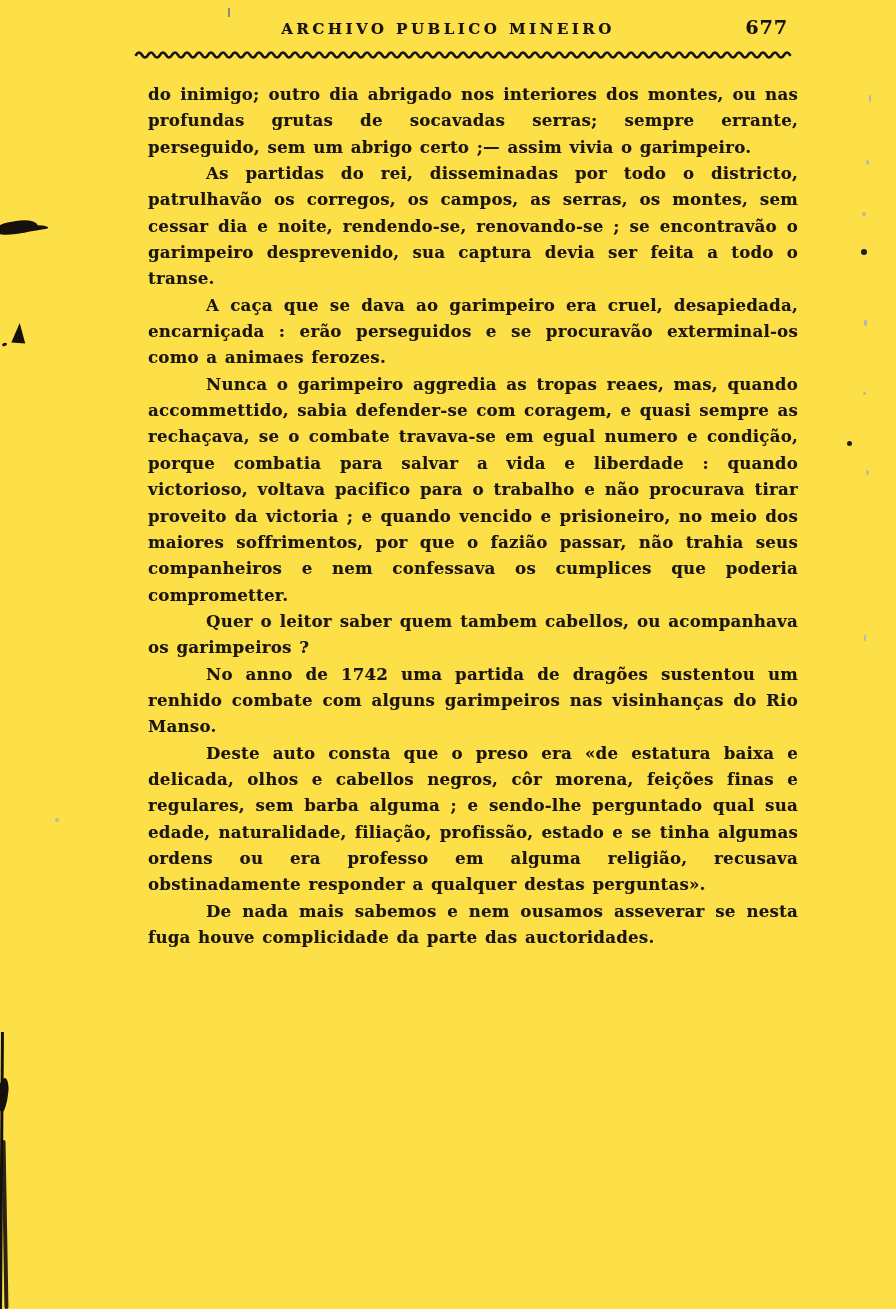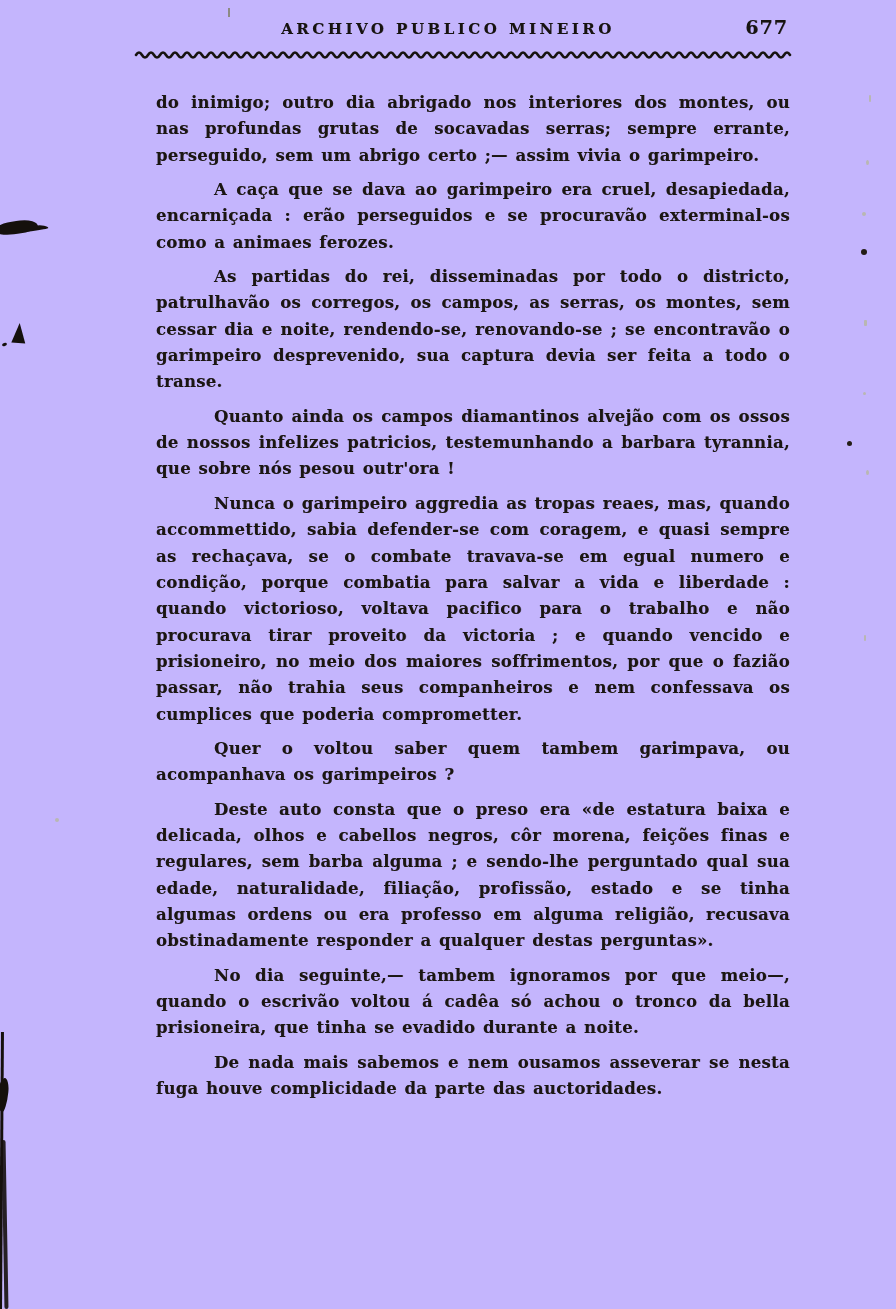--- a/index.html
+++ b/index.html
@@ -5,21 +5,21 @@
   html,body{margin:0;padding:0;}
   body{
     width:896px;height:1309px;
     background:#f6f6f4;
     position:relative;
     overflow:hidden;
     font-family:"DejaVu Serif", serif;
   }
   .page{
     position:absolute;inset:0;
-    background:#c4b5fd;
+    background:#fde047;
   }
   
   .header{
     position:absolute;top:20px;left:0;width:896px;height:30px;
   }
   .header-title{
     position:absolute;left:0;right:0;text-align:center;
     font-size:15px;font-weight:bold;letter-spacing:3.5px;
     color:#171310;
     text-shadow:0.4px 0.4px 0 rgba(20,15,10,.45);
@@ -38,21 +38,21 @@
   
   .page-body{
     position:absolute;top:82px;left:148px;width:650px;
     color:#1b1612;
     font-size:16.5px;font-weight:bold;line-height:26.35px;
     text-align:justify;
     letter-spacing:0.3px;
     word-spacing:1.5px;
     text-shadow:0.35px 0.35px 0 rgba(25,18,12,.38);
   }
-  .page-body p{margin:8px;text-indent:58px;}
+  .page-body p{margin:0;text-indent:58px;}
   .page-body p.noindent{text-indent:0;}
   .page-body i{letter-spacing:0.6px;}
   
   .artifact{position:absolute;background:#15100c;}
   .blob-left{
     top:221px;left:-6px;width:44px;height:13px;
     border-radius:60% 45% 55% 50%/60% 70% 45% 55%;
     transform:rotate(-7deg);
     box-shadow:14px 3px 0 -4px #15100c;
   }
@@ -100,27 +100,26 @@
   </div>
 
   <div class="header-rule">
     <svg width="660" height="12" viewBox="0 0 660 12">
       <path d="M2 7 q3 -5 6 0 t6 0 t6 0 t6 0 t6 0 t6 0 t6 0 t6 0 t6 0 t6 0 t6 0 t6 0 t6 0 t6 0 t6 0 t6 0 t6 0 t6 0 t6 0 t6 0 t6 0 t6 0 t6 0 t6 0 t6 0 t6 0 t6 0 t6 0 t6 0 t6 0 t6 0 t6 0 t6 0 t6 0 t6 0 t6 0 t6 0 t6 0 t6 0 t6 0 t6 0 t6 0 t6 0 t6 0 t6 0 t6 0 t6 0 t6 0 t6 0 t6 0 t6 0 t6 0 t6 0 t6 0 t6 0 t6 0 t6 0 t6 0 t6 0 t6 0 t6 0 t6 0 t6 0 t6 0 t6 0 t6 0 t6 0 t6 0 t6 0 t6 0 t6 0 t6 0 t6 0 t6 0 t6 0 t6 0 t6 0 t6 0 t6 0 t6 0 t6 0 t6 0 t6 0 t6 0 t6 0 t6 0 t6 0 t6 0 t6 0 t6 0 t6 0 t6 0 t6 0 t6 0 t6 0 t6 0 t6 0 t6 0 t6 0 t6 0 t6 0 t6 0 t6 0 t6 0 t6 0 t6 0 t6 0 t6 0 t6 0" fill="none" stroke="#171310" stroke-width="2.6" stroke-linecap="round"></path>
     </svg>
   </div>
 
   <div class="page-body" id="body-text">
       <p class="para noindent"><span>do inimigo; outro dia abrigado nos interiores dos montes, ou nas profundas grutas de socavadas serras; sempre errante, perseguido, sem um abrigo certo ;— assim vivia o garimpeiro.</span></p>
+      <p class="para"><span>As partidas do rei, disseminadas por todo o districto, patrulhavão os corregos, os campos, as serras, os montes, sem cessar dia e noite, rendendo-se, renovando-se ; se encontravão o garimpeiro desprevenido, sua captura devia ser feita a todo o transe.</span></p>
       <p class="para"><span>A caça que se dava ao garimpeiro era cruel, desapiedada, encarniçada : erão perseguidos e se procuravão exterminal-os como a animaes ferozes.</span></p>
-      <p class="para"><span>As partidas do rei, disseminadas por todo o districto, patrulhavão os corregos, os campos, as serras, os montes, sem cessar dia e noite, rendendo-se, renovando-se ; se encontravão o garimpeiro desprevenido, sua captura devia ser feita a todo o transe.</span></p>
-      <p class="para"><span>Quanto ainda os campos diamantinos alvejão com os ossos de nossos infelizes patricios, testemunhando a barbara tyrannia, que sobre nós pesou outr'ora !</span></p>
       <p class="para"><span>Nunca o garimpeiro aggredia as tropas reaes, mas, quando accommettido, sabia defender-se com coragem, e quasi sempre as rechaçava, se o combate travava-se em egual numero e condição, porque combatia para salvar a vida e liberdade : quando victorioso, voltava pacifico para o trabalho e não procurava tirar proveito da victoria ; e quando vencido e prisioneiro, no meio dos maiores soffrimentos, por que o fazião passar, não trahia seus companheiros e nem confessava os cumplices que poderia comprometter.</span></p>
-      <p class="para"><span>Quer o voltou saber quem tambem garimpava, ou acompanhava os garimpeiros ?</span></p>
+      <p class="para"><span>Quer o leitor saber quem tambem cabellos, ou acompanhava os garimpeiros ?</span></p>
+      <p class="para"><span>No anno de 1742 uma partida de dragões sustentou um renhido combate com alguns garimpeiros nas visinhanças do Rio Manso.</span></p>
       <p class="para"><span>Deste auto consta que o preso era «de estatura baixa e delicada, olhos e cabellos negros, côr morena, feições finas e regulares, sem barba alguma ; e sendo-lhe perguntado qual sua edade, naturalidade, filiação, profissão, estado e se tinha algumas ordens ou era professo em alguma religião, recusava obstinadamente responder a qualquer destas perguntas».</span></p>
-      <p class="para"><span>No dia seguinte,— tambem ignoramos por que meio—, quando o escrivão voltou á cadêa só achou o tronco da bella prisioneira, que tinha se evadido durante a noite.</span></p>
       <p class="para"><span>De nada mais sabemos e nem ousamos asseverar se nesta fuga houve complicidade da parte das auctoridades.</span></p>
     </div>
 
   <div class="artifact blob-left"></div>
   <div class="artifact caret-mark"></div>
   <div class="artifact caret-dot"></div>
   <div class="artifact spine-streak"></div>
   <div class="artifact spine-blob"></div>
   <div class="artifact spine-tail"></div>
   <div class="tick-top"></div>

